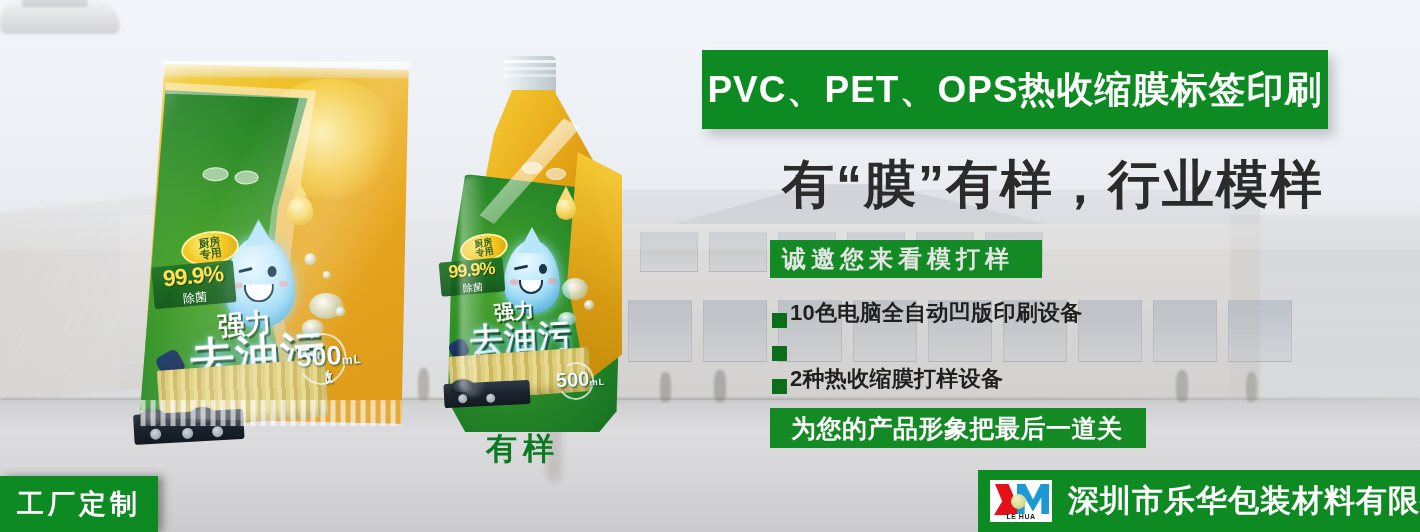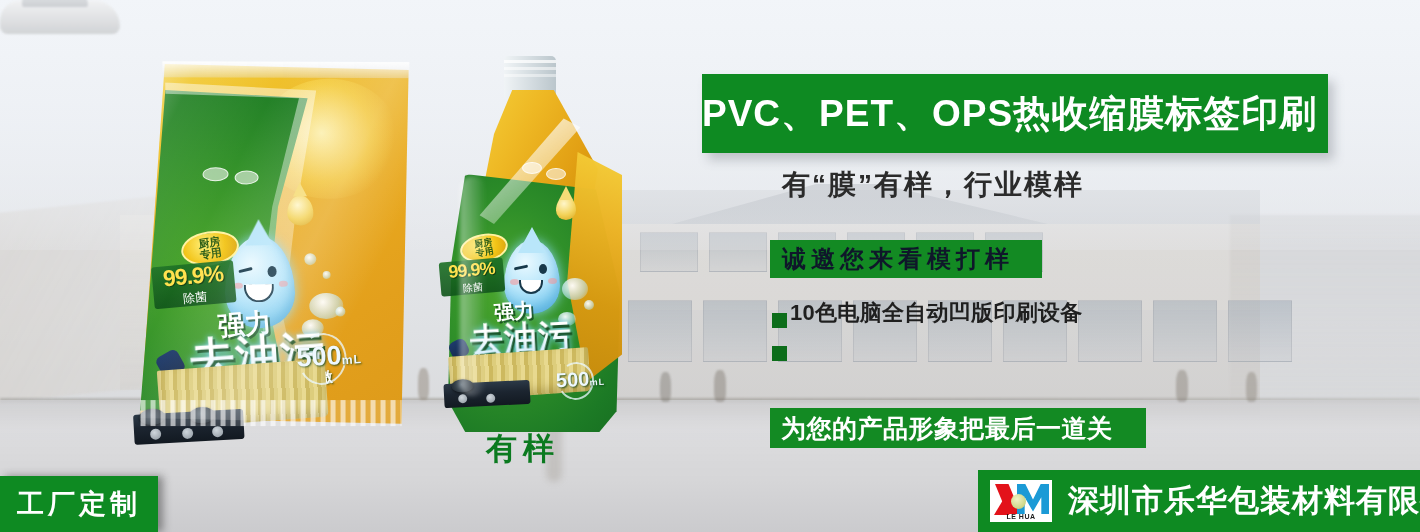--- a/index.html
+++ b/index.html
@@ -293,58 +293,58 @@
     background: linear-gradient(150deg, rgba(255,255,255,.92), rgba(255,255,255,.1));
     clip-path: polygon(8% 92%, 78% 4%, 92% 12%, 20% 100%);
     filter: blur(.4px);
   }
 
   
   #headline-box {
     position:absolute; left:702px; top:50px; width:626px; height:79px;
     background:#0e8a22;
     box-shadow: 6px 7px 10px rgba(90,95,105,.30);
-    display:flex; align-items:center; margin-top:24px;
+    display:flex; align-items:center; justify-content:center;
   }
   #headline-box .txt {
     color:#ffffff; font-size:37px; font-weight:bold; letter-spacing:1px;
     white-space:nowrap;
   }
 
   
   #subhead {
     position:absolute; left:782px; top:158px; width:520px; height:54px;
-    color:#2b2b2b; font-size:28px; font-weight:bold; letter-spacing:2px;
+    color:#2b2b2b; font-size:52px; font-weight:bold; letter-spacing:2px;
     white-space:nowrap; display:flex; align-items:center;
   }
 
   
   #invite-strip {
     position:absolute; left:770px; top:240px; width:272px; height:38px;
     background:#138a23;
     display:flex; align-items:center; padding-left:12px;
   }
   #invite-strip .txt {
-    color:#0f172a; font-size:24px; font-weight:bold; letter-spacing:5px; white-space:nowrap;
+    color:#e5e5e5; font-size:24px; font-weight:bold; letter-spacing:5px; white-space:nowrap;
   }
 
   
   #features { position:absolute; left:772px; top:298px; width:420px; }
   .feat-row { display:flex; align-items:flex-end; height:30px; margin-bottom:3px; }
   .feat-marker {
     width:15px; height:15px; background:#0c6d1a; margin-right:3px; flex:none;
   }
   .feat-text {
     color:#1f1f1f; font-size:22px; font-weight:bold; letter-spacing:.3px; white-space:nowrap;
   }
 
   
   #closing-strip {
     position:absolute; left:770px; top:408px; width:376px; height:40px;
-    background:#138a23; display:flex; align-items:center; padding-left:11px;
+    background:#138a23; display:flex; align-items:center; padding-left:21px;
   }
   #closing-strip .txt {
     color:#ffffff; font-size:25px; font-weight:bold; letter-spacing:.5px; white-space:nowrap;
   }
 
   
   #factory-badge {
     position:absolute; left:0; top:476px; width:158px; height:56px;
     background:#0e8a22; box-shadow: 5px 0 8px rgba(40,40,40,.45);
     display:flex; align-items:center; justify-content:center;
@@ -572,20 +572,24 @@
   </div>
 
   <div id="features">
     <div class="feat-row">
       <span class="feat-marker"></span>
       <span class="feat-text">10色电脑全自动凹版印刷设备</span>
     </div>
     <div class="feat-row">
       <span class="feat-marker"></span>
     </div>
+    <div class="feat-row">
+      <span class="feat-marker"></span>
+      <span class="feat-text">2种热收缩膜打样设备</span>
+    </div>
   </div>
 
   <div id="closing-strip">
     <span class="txt">为您的产品形象把最后一道关</span>
   </div>
 
   <div id="factory-badge">
     <span class="txt">工厂定制</span>
   </div>
 

